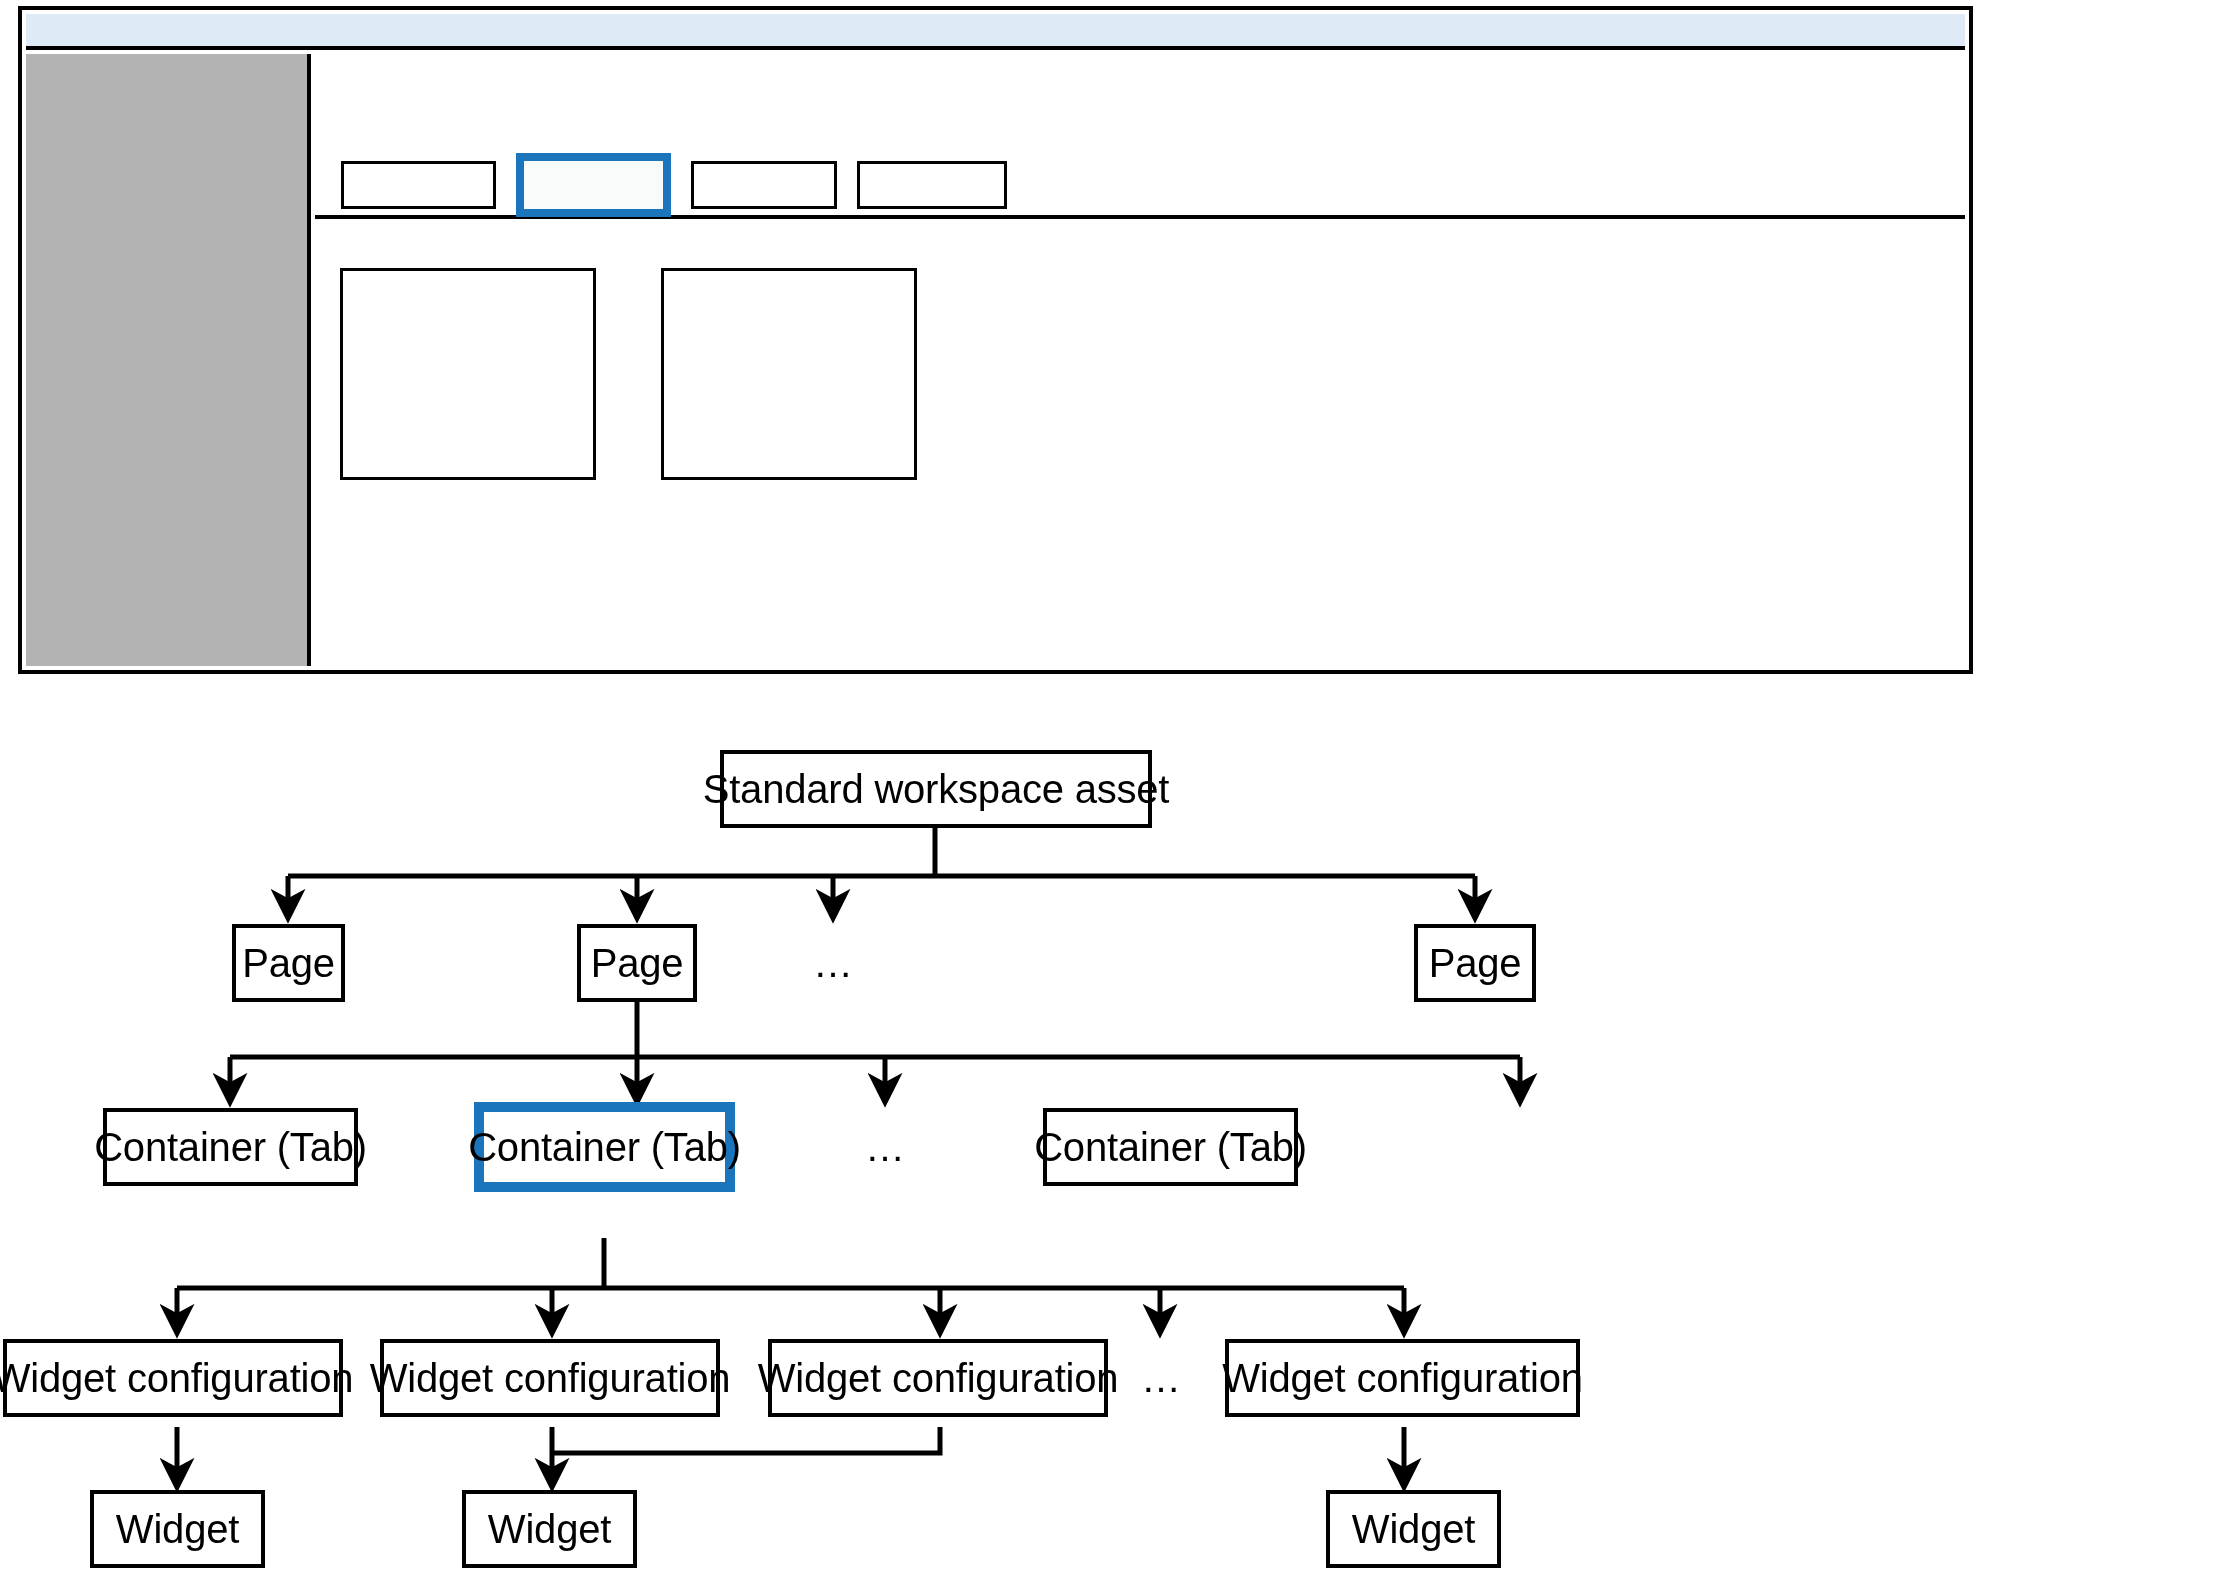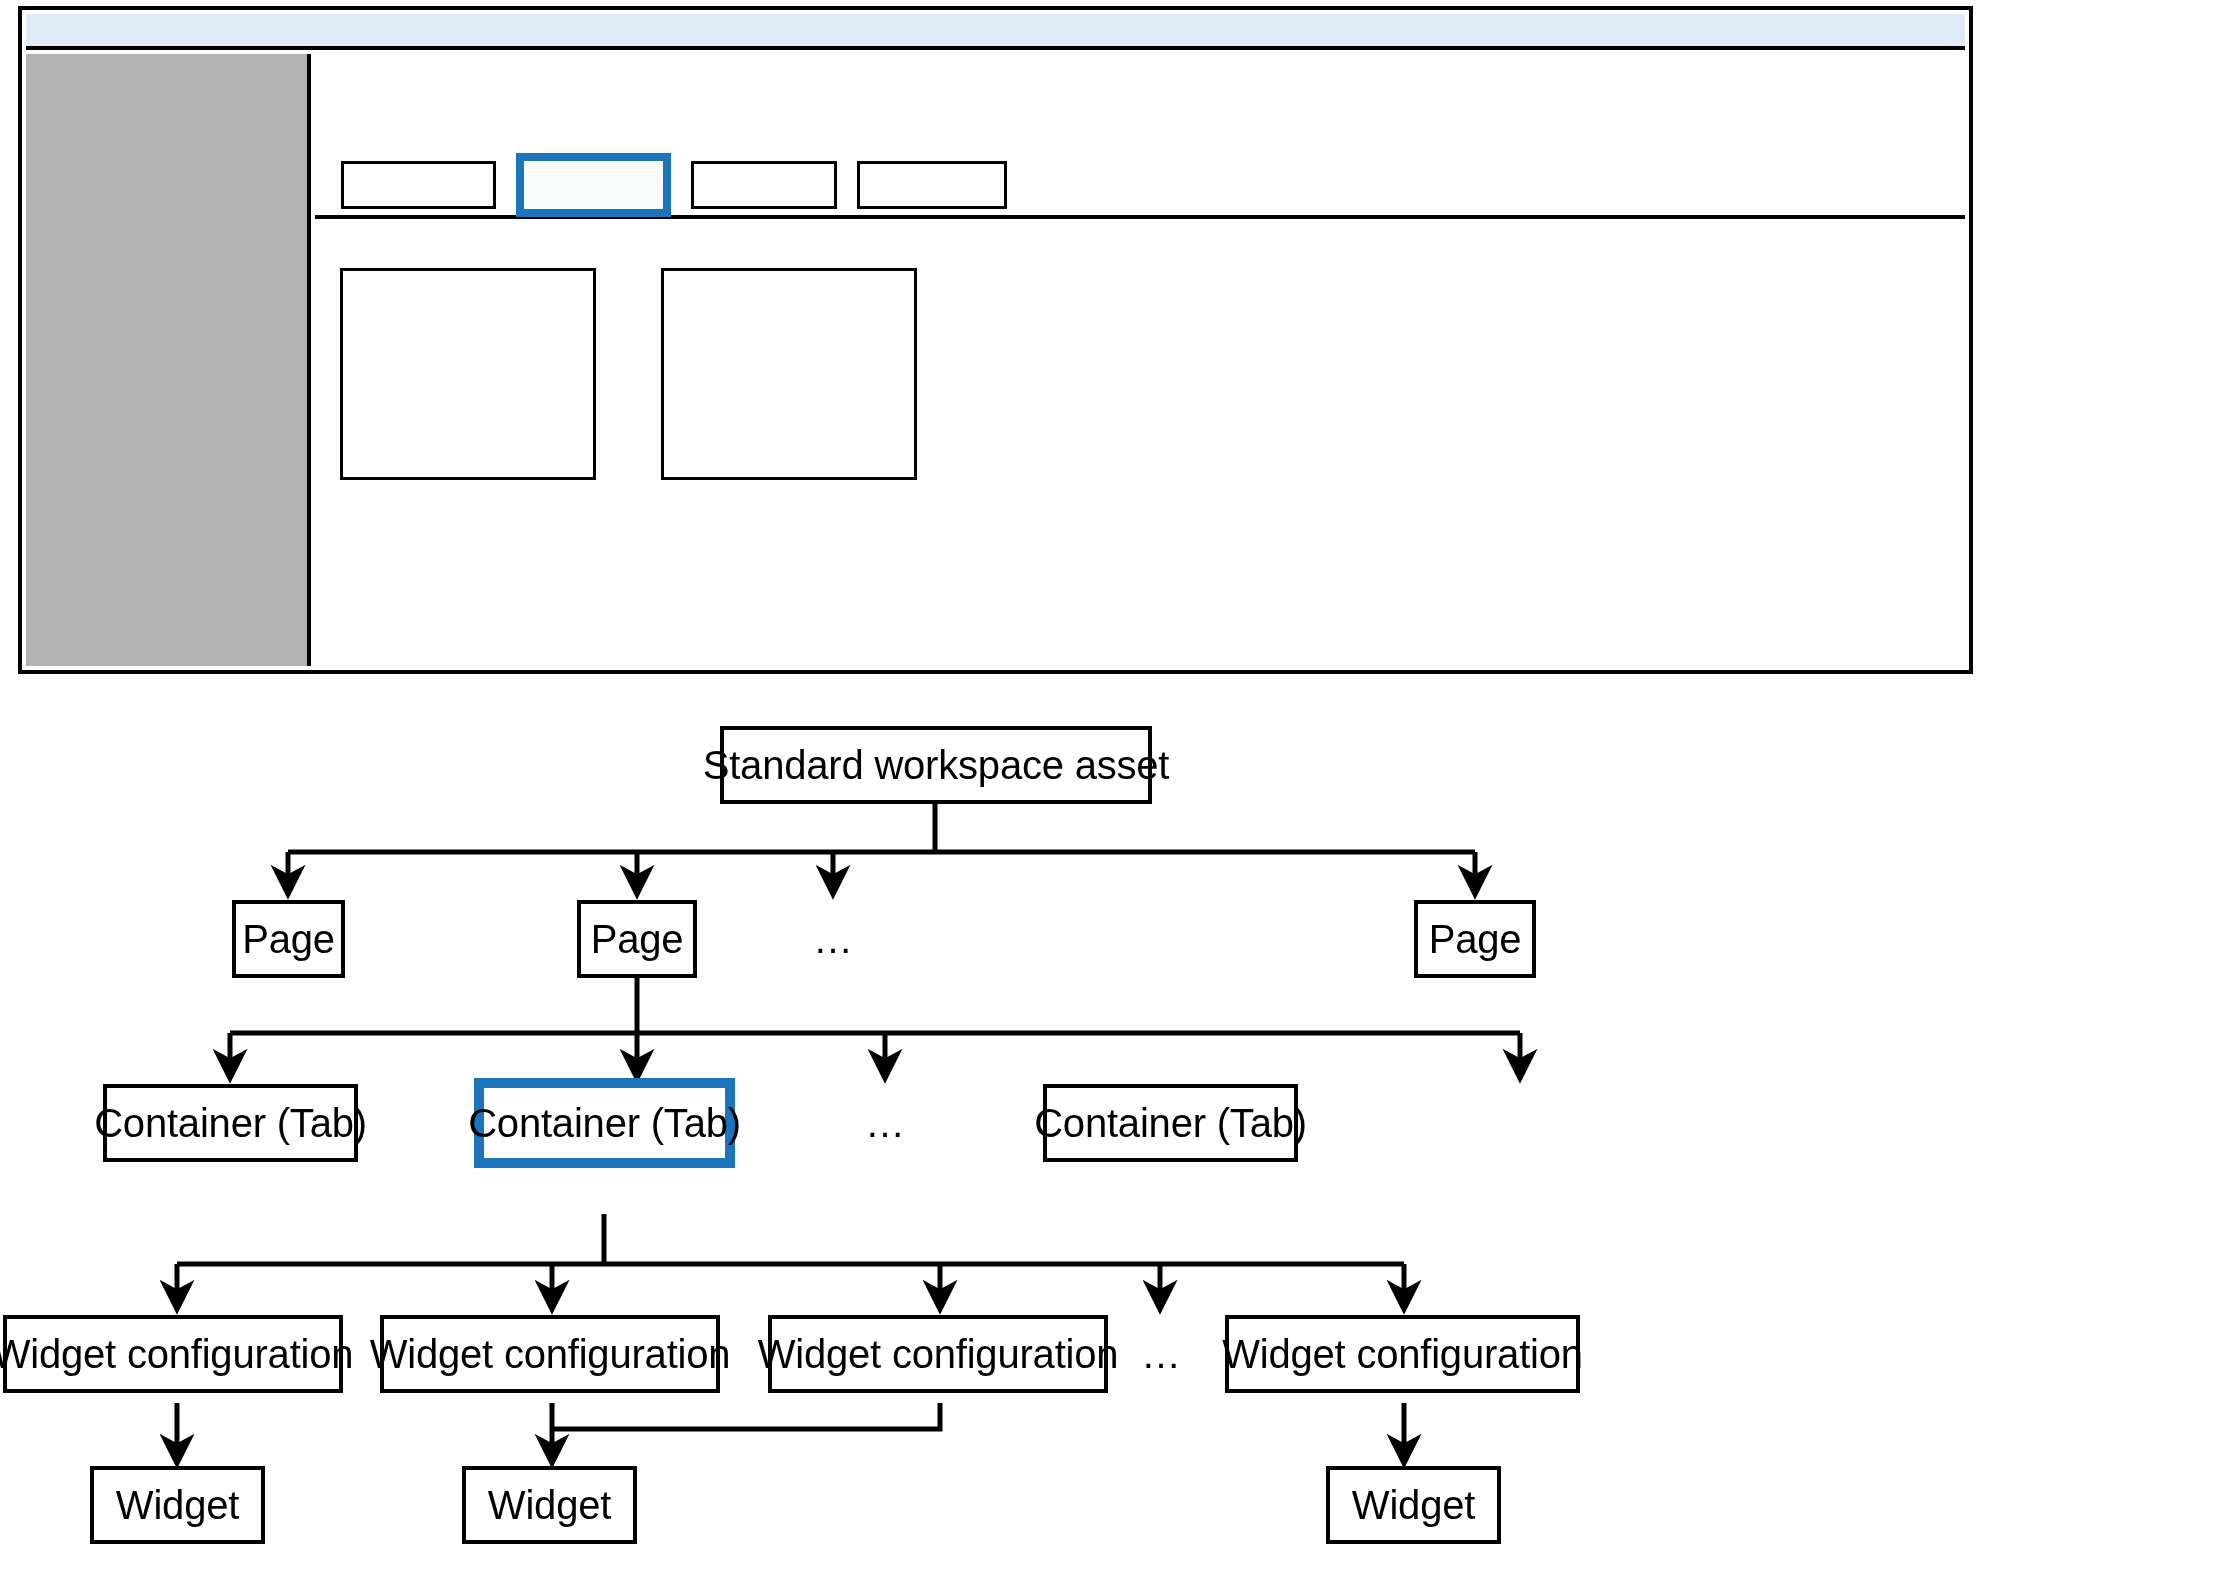--- a/index.html
+++ b/index.html
@@ -21,21 +21,21 @@
   .mk-tab.t1{left:26px;width:155px;}
   .mk-tab.t2{left:201px;width:155px;border:8px solid #1a75bc;background:#f7fbfa;top:99px;height:64px;}
   .mk-tab.t3{left:376px;width:146px;}
   .mk-tab.t4{left:542px;width:150px;}
   .mk-panel{position:absolute;top:169px;left:0;right:0;bottom:0;}
   .mk-widget{position:absolute;top:45px;border:3px solid #000;box-sizing:border-box;background:#fff;}
   .mk-widget.w1{left:25px;width:256px;height:212px;}
   .mk-widget.w2{left:346px;width:256px;height:212px;}
 
   
-  #tree{position:absolute;left:0;top:666px;width:1954px;height:906px;}
+  #tree{position:absolute;left:0;top:690px;width:1954px;height:906px;}
   .node{position:absolute;box-sizing:border-box;border:4px solid #000;background:#fff;
         display:flex;align-items:center;justify-content:center;
         font-size:40px;line-height:1;white-space:nowrap;letter-spacing:-0.2px;}
   .node.hl{border:10px solid #1a75bc;}
   .ell{position:absolute;font-size:40px;line-height:1;text-align:center;
        display:flex;align-items:center;justify-content:center;}
   svg.links{position:absolute;left:0;top:0;width:2225px;height:906px;overflow:visible;}
 </style>
 </head>
 <body>

